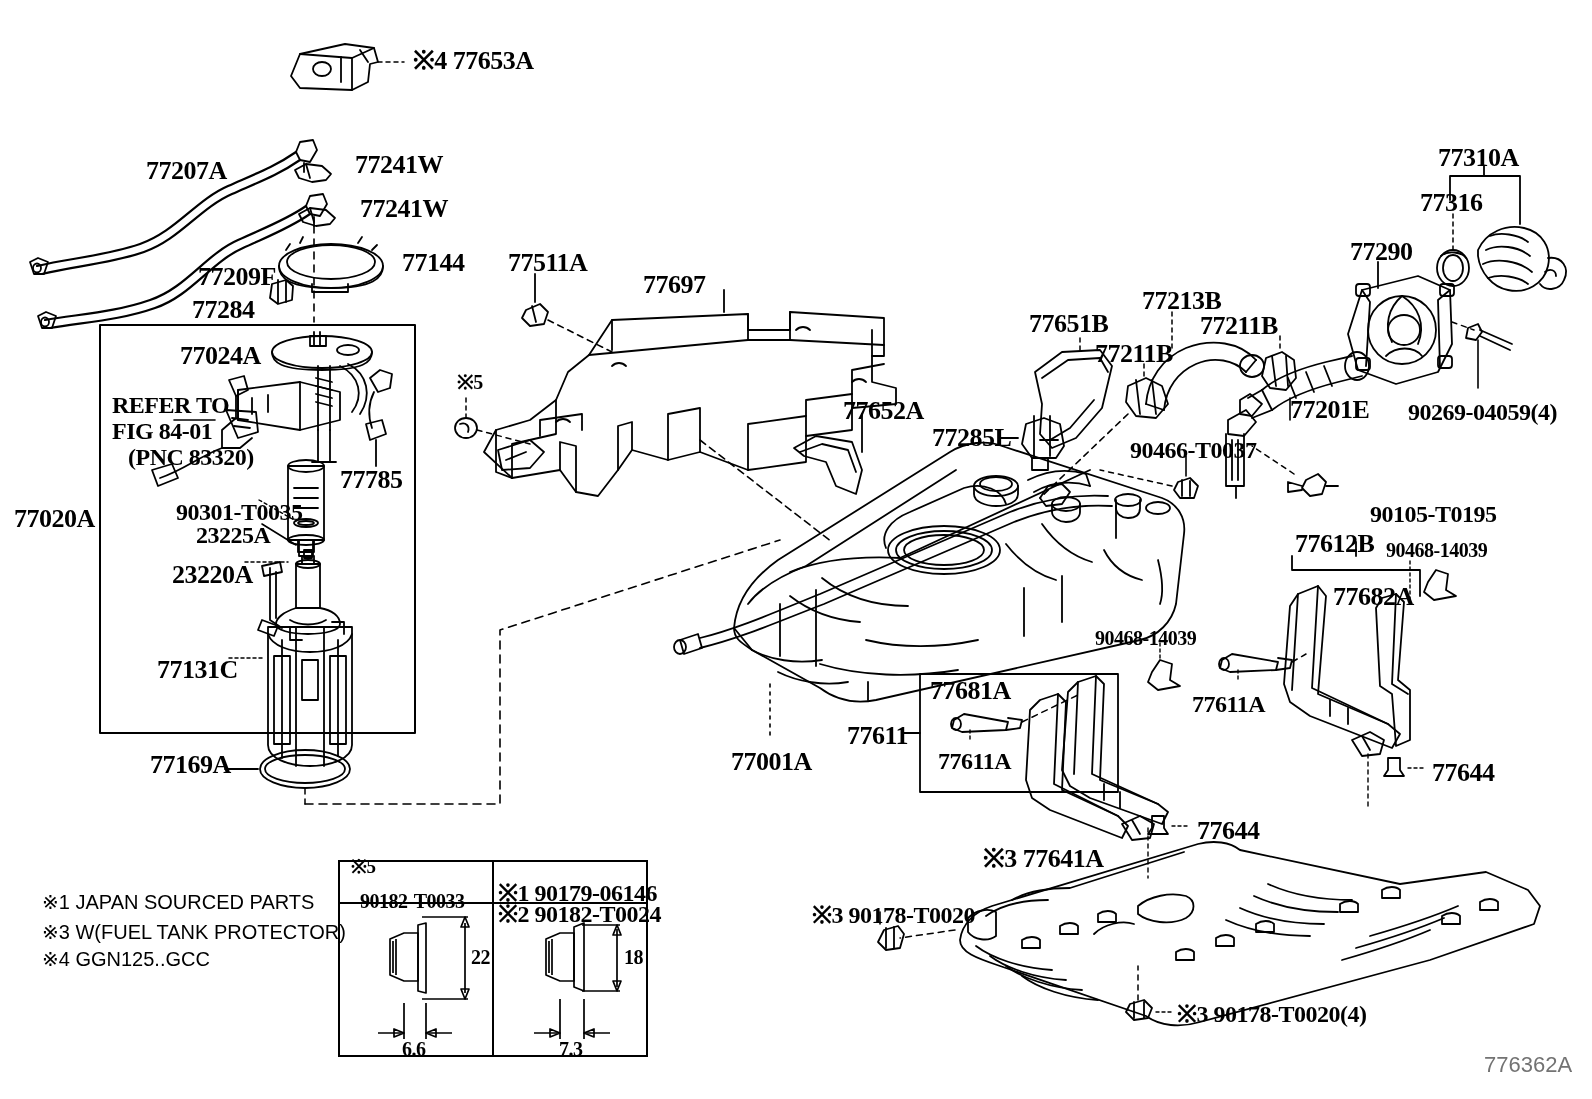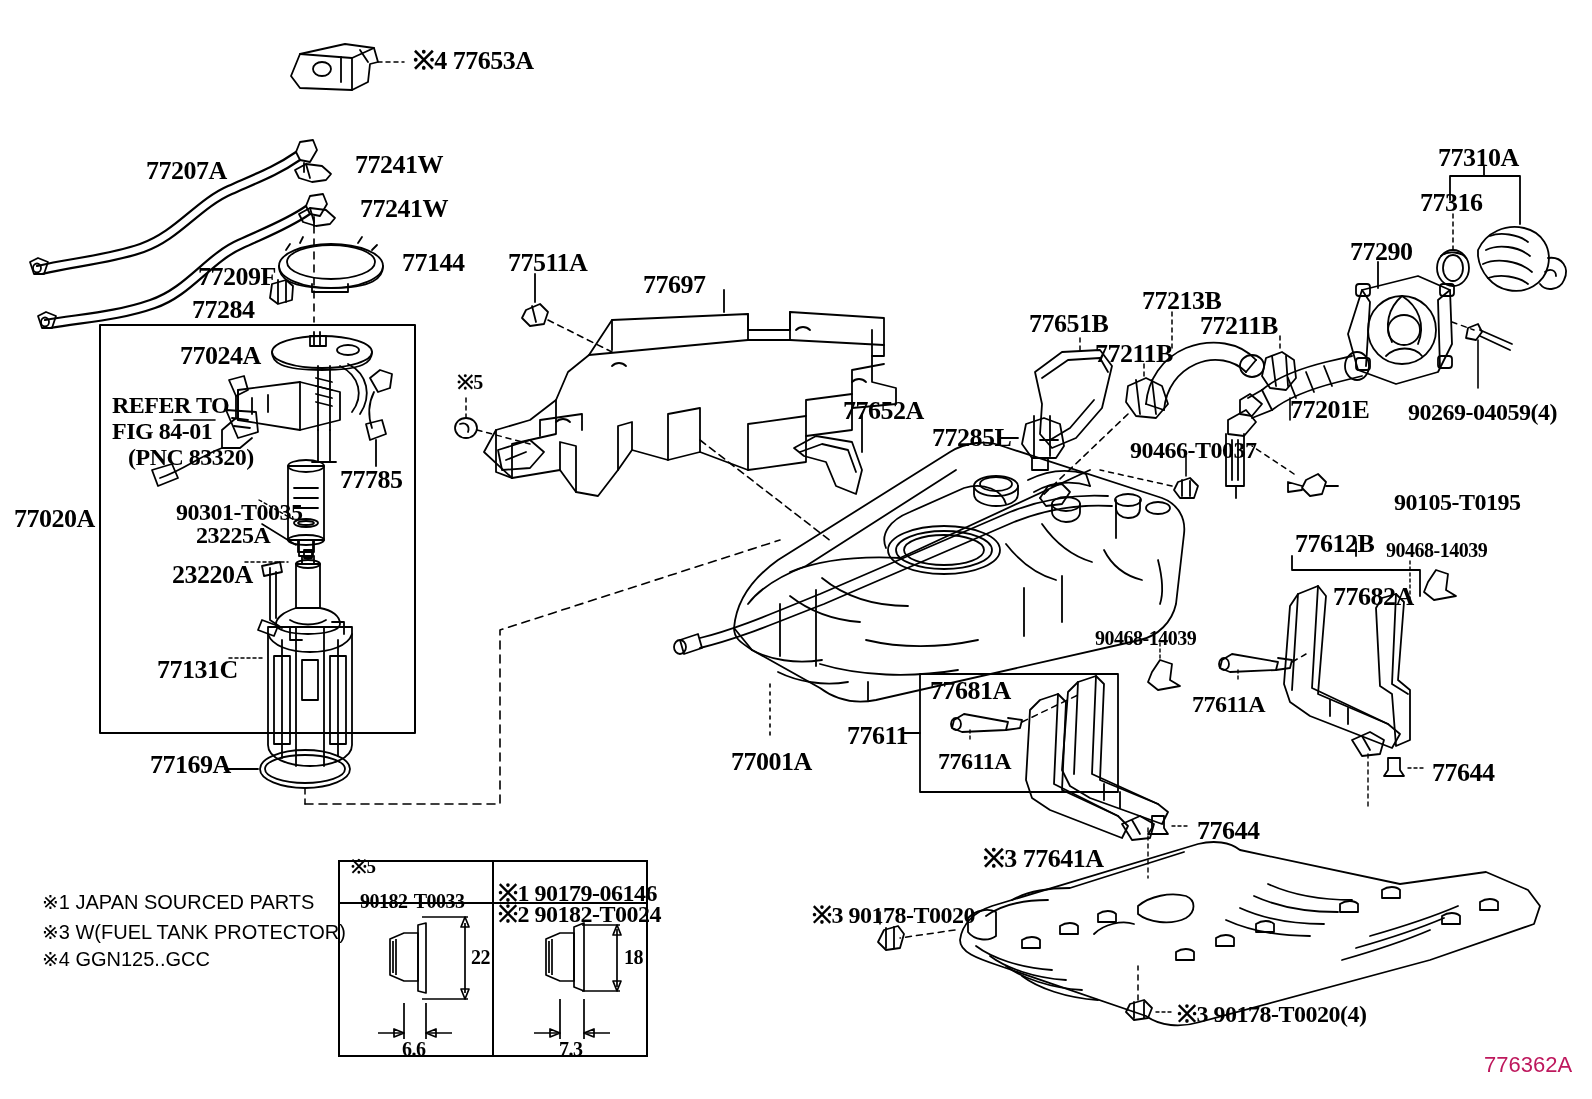--- a/index.html
+++ b/index.html
@@ -11,21 +11,21 @@
        font-family:Liberation Serif, serif;
        letter-spacing:-0.5px;line-height:1;}
   .s26{font-size:26px;}
   .s24{font-size:24px;}
   .s20{font-size:20px;}
   .s19{font-size:19px;}
   .s18{font-size:24px;}
   .note{position:absolute;white-space:nowrap;font-size:20px;font-weight:400;
         font-family:"Liberation Sans","DejaVu Sans",sans-serif;letter-spacing:0px;}
   .figcode{position:absolute;font-size:22px;font-weight:400;
-           font-family:"Liberation Sans","DejaVu Sans",sans-serif;color:#be185d;}
+           font-family:"Liberation Sans","DejaVu Sans",sans-serif;color:#737373;}
 </style>
 </head>
 <body>
 
 <div id="stage">
 
   <svg class="layer" viewBox="0 0 1592 1099">
     <g fill="none" stroke="#000" stroke-width="1.8" stroke-linejoin="round" stroke-linecap="round">
 
       <g>
@@ -583,21 +583,21 @@
       <div class="lbl s26" style="left: 1142px; top: 288px;">77213B</div>
       <div class="lbl s26" style="left: 1200px; top: 313px;">77211B</div>
       <div class="lbl s26" style="left: 1095px; top: 341px;">77211B</div>
       <div class="lbl s26" style="left: 932px; top: 425px;">77285L</div>
       <div class="lbl s24" style="left: 1130px; top: 438px;">90466-T0037</div>
       <div class="lbl s26" style="left: 1350px; top: 239px;">77290</div>
       <div class="lbl s26" style="left: 1420px; top: 190px;">77316</div>
       <div class="lbl s26" style="left: 1438px; top: 145px;">77310A</div>
       <div class="lbl s24" style="left: 1408px; top: 400px;">90269-04059(4)</div>
       <div class="lbl s26" style="left: 1290px; top: 397px;">77201E</div>
-      <div class="lbl s24" style="left: 1370px; top: 490px; margin-left: 24px;">90105-T0195</div>
+      <div class="lbl s24" style="left: 1370px; top: 502px;">90105-T0195</div>
       <div class="lbl s26" style="left: 1295px; top: 531px;">77612B</div>
       <div class="lbl s20" style="left: 1386px; top: 540px;">90468-14039</div>
       <div class="lbl s26" style="left: 1333px; top: 584px;">77682A</div>
       <div class="lbl s20" style="left: 1095px; top: 628px;">90468-14039</div>
       <div class="lbl s24" style="left: 1192px; top: 692px;">77611A</div>
       <div class="lbl s26" style="left: 930px; top: 678px;">77681A</div>
       <div class="lbl s26" style="left: 847px; top: 723px;">77611</div>
       <div class="lbl s24" style="left: 938px; top: 749px;">77611A</div>
       <div class="lbl s26" style="left: 1432px; top: 760px;">77644</div>
       <div class="lbl s26" style="left: 731px; top: 749px;">77001A</div>

